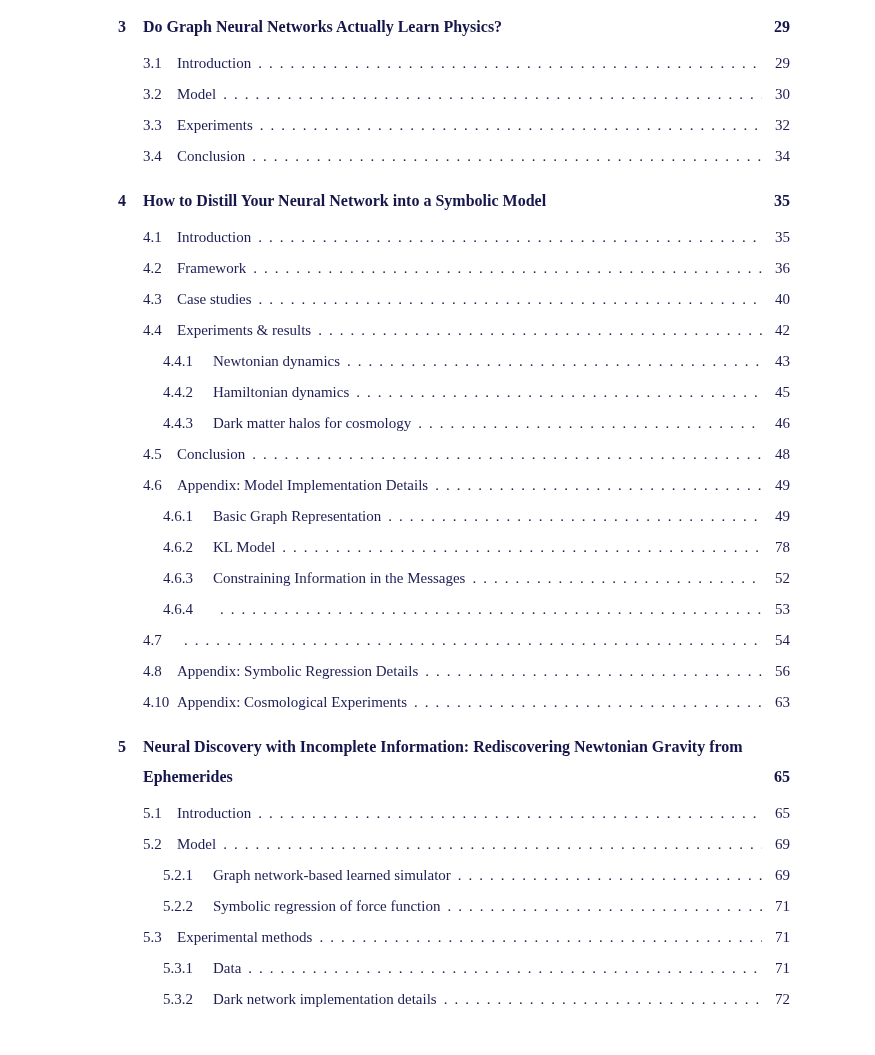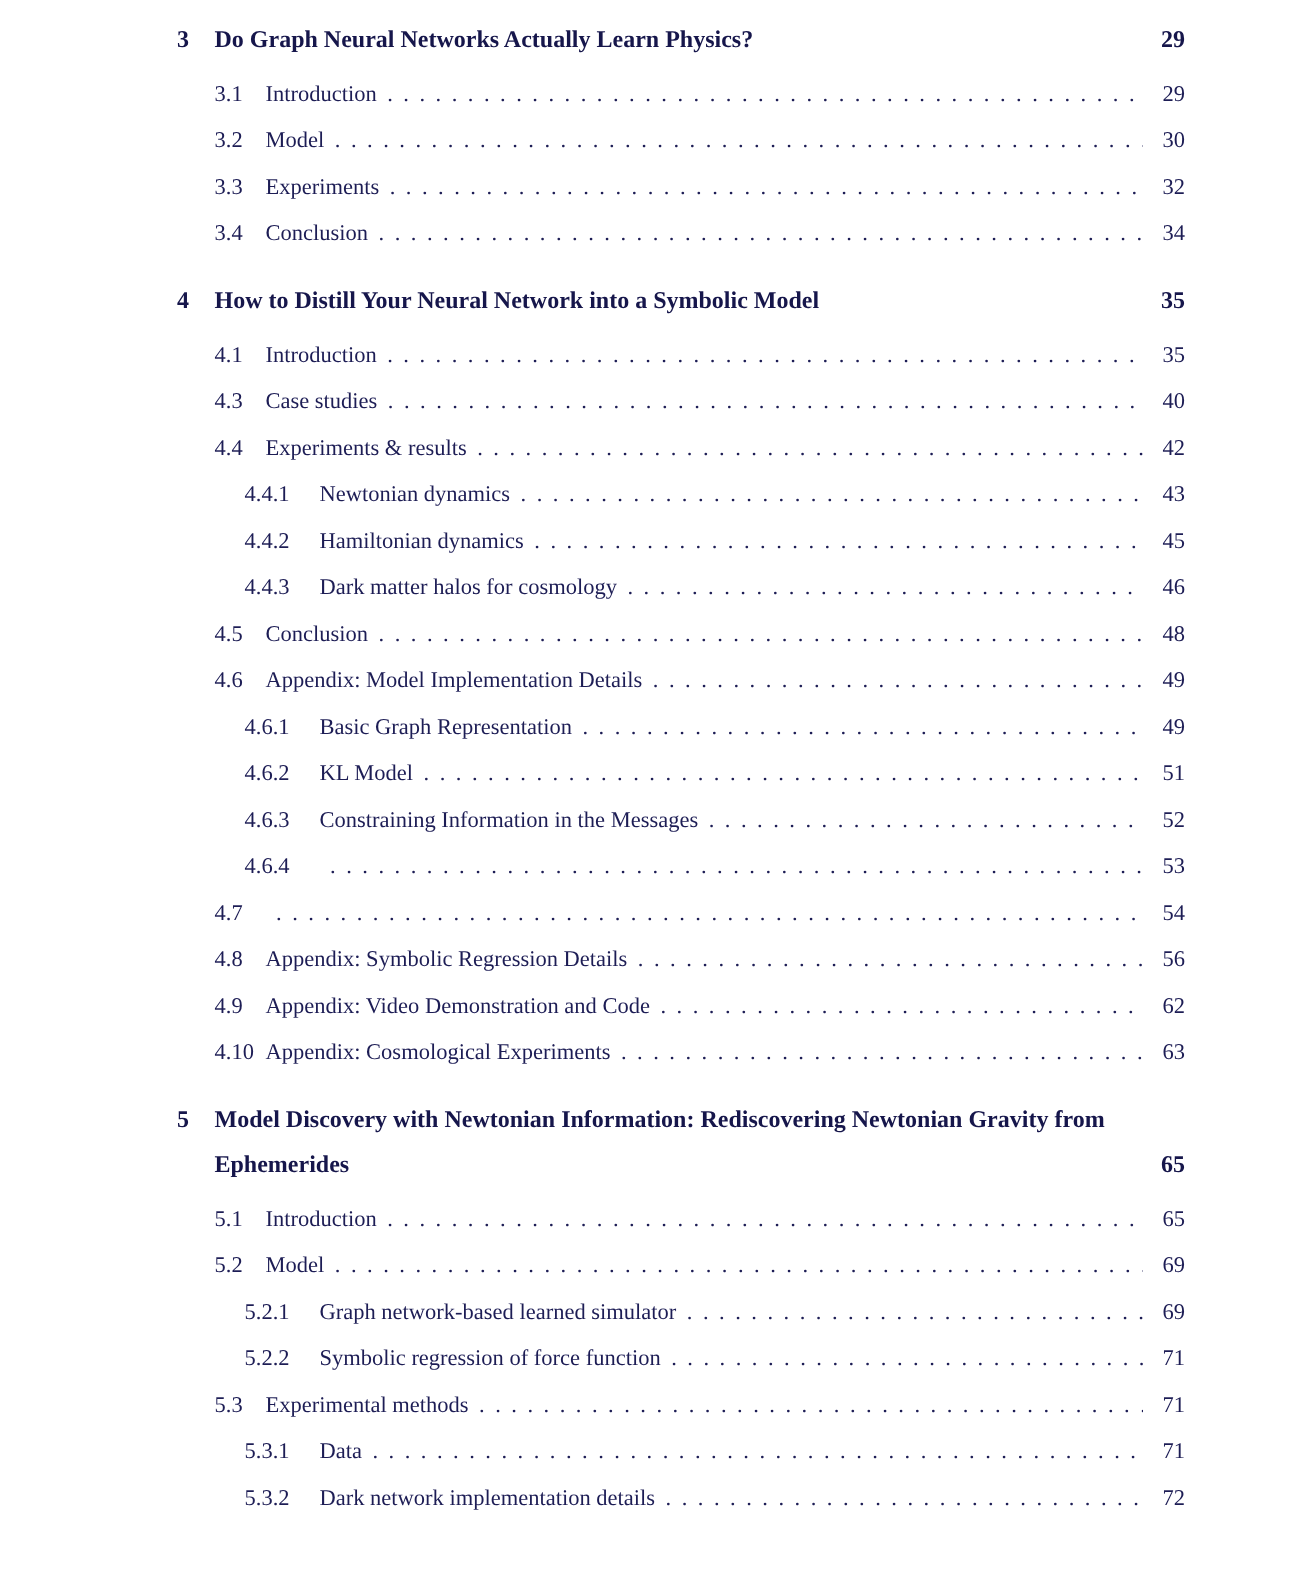--- a/index.html
+++ b/index.html
@@ -96,20 +96,26 @@
           <span class="ch-title">How to Distill Your Neural Network into a Symbolic Model</span>
           <span class="ch-page">35</span>
         </div>
         <div class="entry-row lvl1">
           <span class="e-num">4.1</span>
           <span class="e-title">Introduction</span>
           <span class="dots"></span>
           <span class="e-page">35</span>
         </div>
         <div class="entry-row lvl1">
+          <span class="e-num">4.2</span>
+          <span class="e-title">Framework</span>
+          <span class="dots"></span>
+          <span class="e-page">36</span>
+        </div>
+        <div class="entry-row lvl1">
           <span class="e-num">4.3</span>
           <span class="e-title">Case studies</span>
           <span class="dots"></span>
           <span class="e-page">40</span>
         </div>
         <div class="entry-row lvl1">
           <span class="e-num">4.4</span>
           <span class="e-title">Experiments &amp; results</span>
           <span class="dots"></span>
           <span class="e-page">42</span>
@@ -147,21 +153,21 @@
         <div class="entry-row lvl2">
           <span class="e-num">4.6.1</span>
           <span class="e-title">Basic Graph Representation</span>
           <span class="dots"></span>
           <span class="e-page">49</span>
         </div>
         <div class="entry-row lvl2">
           <span class="e-num">4.6.2</span>
           <span class="e-title">KL Model</span>
           <span class="dots"></span>
-          <span class="e-page">51</span>
+          <span class="e-page">78</span>
         </div>
         <div class="entry-row lvl2">
           <span class="e-num">4.6.3</span>
           <span class="e-title">Constraining Information in the Messages</span>
           <span class="dots"></span>
           <span class="e-page">52</span>
         </div>
         <div class="entry-row lvl2">
           <span class="e-num">4.6.4</span>
           <span class="dots"></span>
@@ -170,38 +176,32 @@
         <div class="entry-row lvl1">
           <span class="e-num">4.7</span>
           <span class="dots"></span>
           <span class="e-page">54</span>
         </div>
         <div class="entry-row lvl1">
           <span class="e-num">4.8</span>
           <span class="e-title">Appendix: Symbolic Regression Details</span>
           <span class="dots"></span>
           <span class="e-page">56</span>
-        </div>
-        <div class="entry-row lvl1">
-          <span class="e-num">4.9</span>
-          <span class="e-title">Appendix: Video Demonstration and Code</span>
-          <span class="dots"></span>
-          <span class="e-page">62</span>
         </div>
         <div class="entry-row lvl1">
           <span class="e-num">4.10</span>
           <span class="e-title">Appendix: Cosmological Experiments</span>
           <span class="dots"></span>
           <span class="e-page">63</span>
         </div>
       </section>
       <section class="chapter">
         <div class="chapter-row">
           <span class="ch-num">5</span>
-          <span class="ch-title">Model Discovery with Newtonian Information: Rediscovering Newtonian Grav­ity from Ephemerides</span>
+          <span class="ch-title">Neural Discovery with Incomplete Information: Rediscovering Newtonian Grav­ity from Ephemerides</span>
           <span class="ch-page">65</span>
         </div>
         <div class="entry-row lvl1">
           <span class="e-num">5.1</span>
           <span class="e-title">Introduction</span>
           <span class="dots"></span>
           <span class="e-page">65</span>
         </div>
         <div class="entry-row lvl1">
           <span class="e-num">5.2</span>

